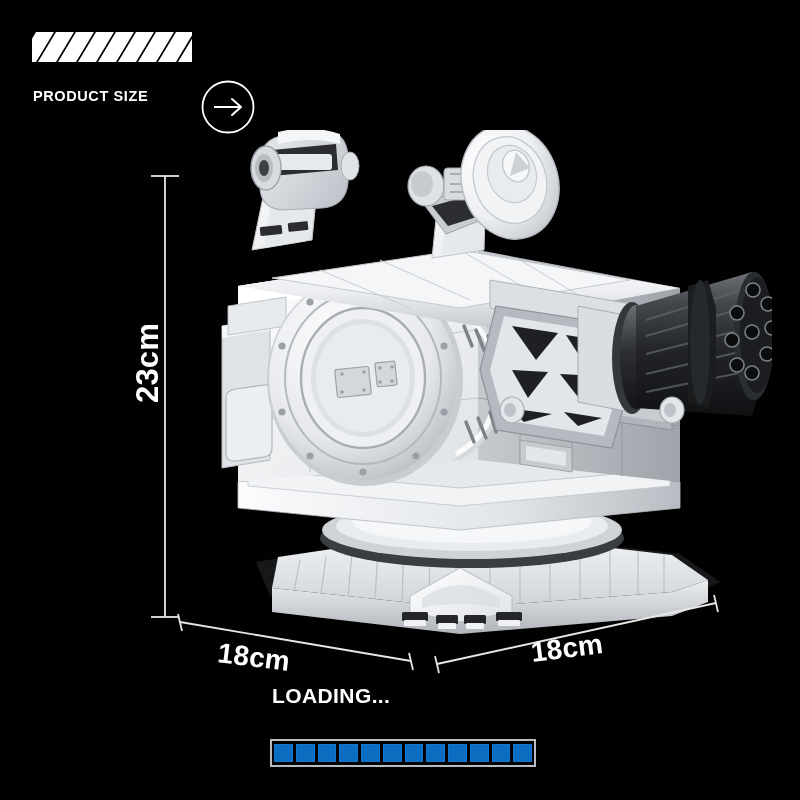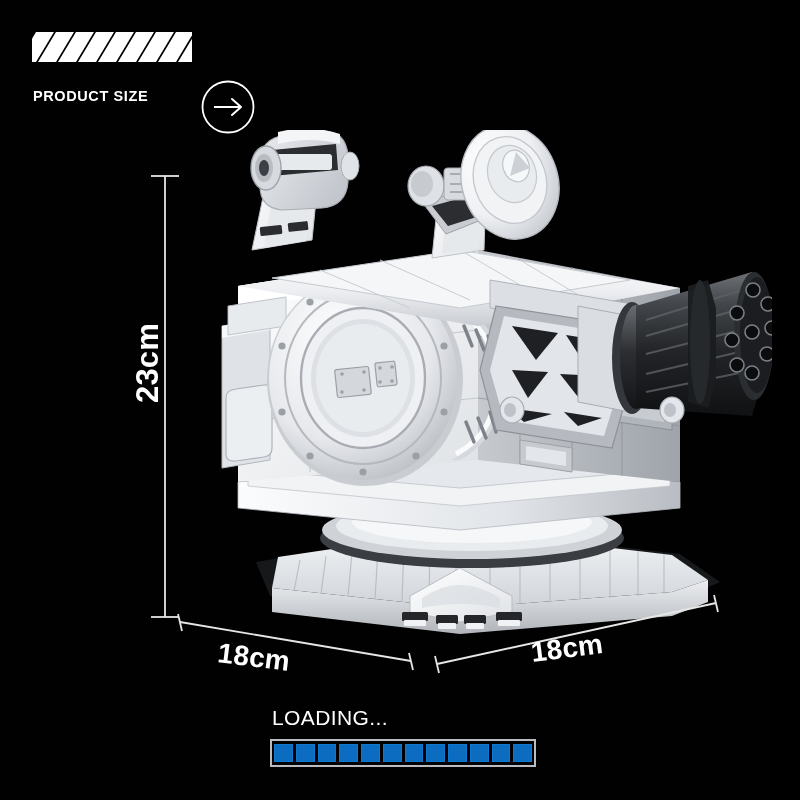--- a/index.html
+++ b/index.html
@@ -89,24 +89,24 @@
     left: 160px;
     top: 130px;
     width: 620px;
     height: 510px;
   }
   #model-svg { width: 100%; height: 100%; display: block; }
   
   .loading-label {
     position: absolute;
     left: 272px;
-    top: 706px;
+    top: 684px;
     color: #ffffff;
     font-size: 21px;
-    font-weight: 400;
+    font-weight: 700;
     letter-spacing: 0.4px;
   }
   .loading-bar {
     position: absolute;
     left: 270px;
     top: 739px;
     width: 266px;
     height: 28px;
     border: 2px solid #b9bcc0;
     background: #000;

